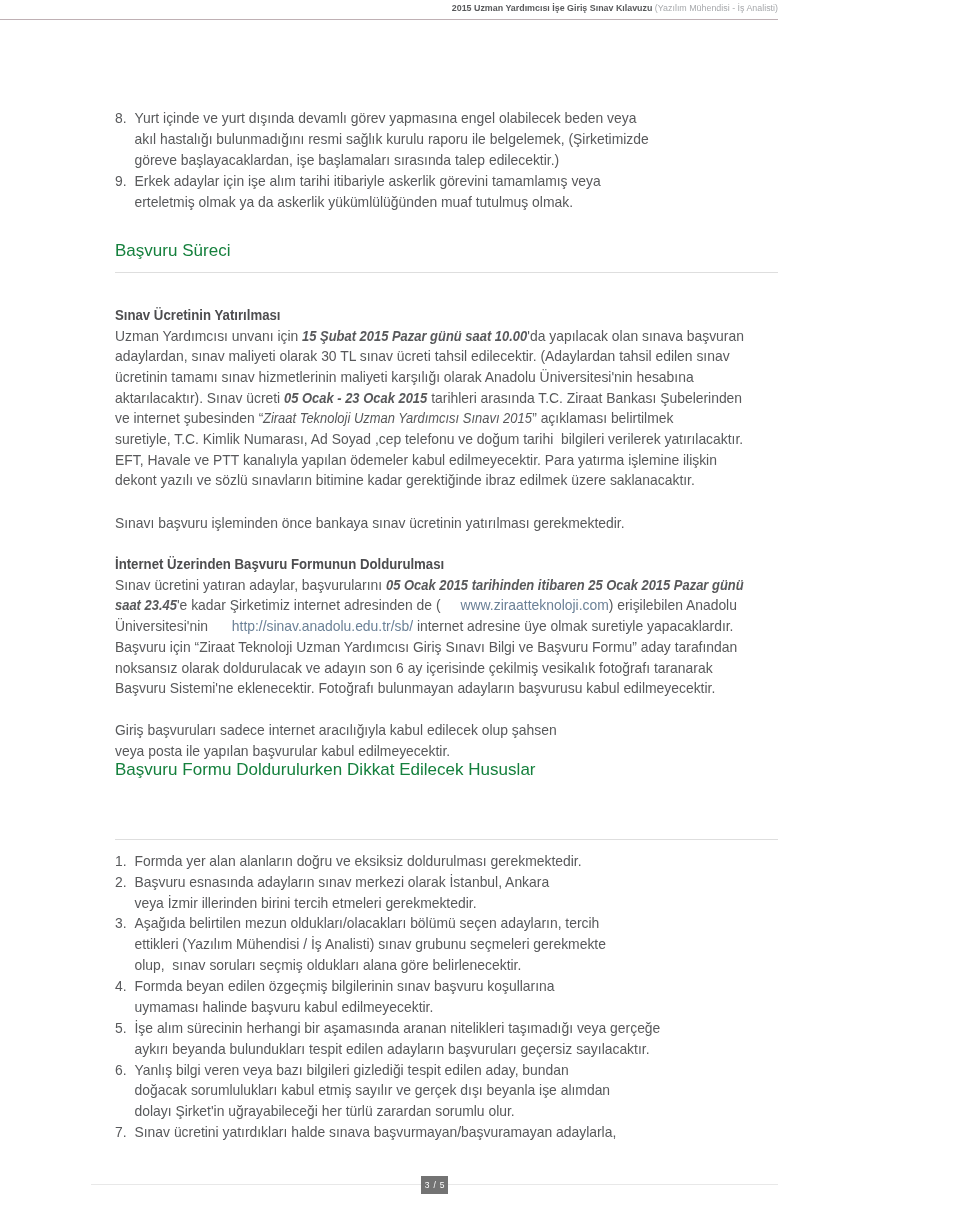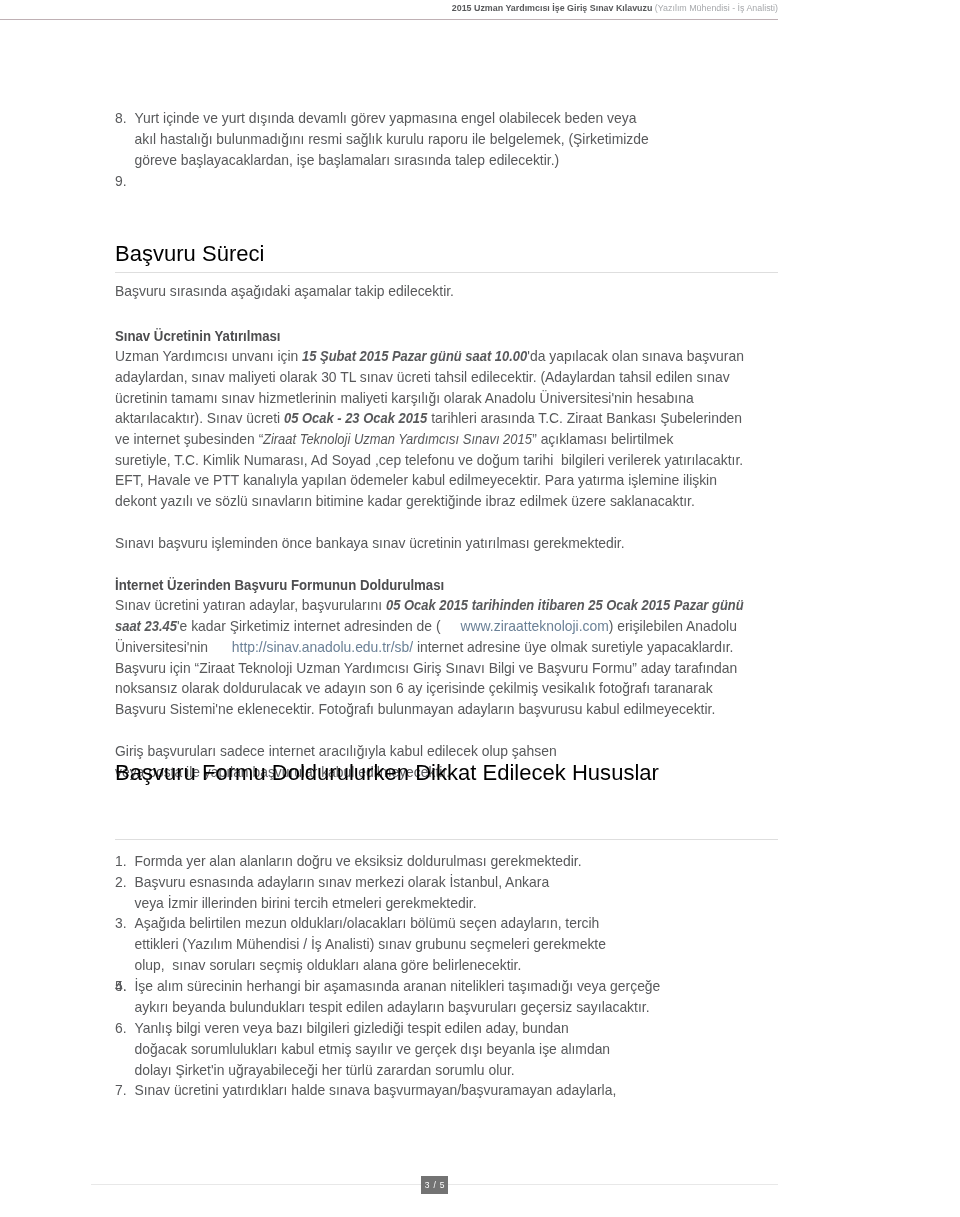--- a/index.html
+++ b/index.html
@@ -15,21 +15,21 @@
   .runhead .rh-sub{color:#a7a9ac;font-weight:normal;}
   .runhead-rule{position:absolute;left:0;top:19px;width:778px;height:1px;background:#bfb0b4;}
 
   
   .col{position:absolute;left:115px;top:0;width:663px;color:#58595b;}
 
   ol.numlist{list-style:none;margin:0;padding:0;font-size:13.9px;line-height:20.88px;}
   ol.numlist>li{position:relative;padding-left:19.5px;white-space:pre-wrap;}
   ol.numlist>li>.num{position:absolute;left:0;top:0;width:16px;}
 
-  .h2{font-size:22px;color:#000000;font-weight:normal;letter-spacing:0.02px;}
+  .h2{font-size:17px;color:#15803d;font-weight:normal;letter-spacing:0.02px;}
   .rule{height:1px;background:#dedede;}
   p{margin:0;font-size:13.9px;line-height:20.7px;white-space:pre-wrap;}
   .h3{font-size:13.9px;font-weight:bold;color:#4d4d4f;line-height:20.7px;transform:scaleX(0.95);transform-origin:left center;}
   .lnk{color:#6b8197;margin-left:20px;}
   .emph{font-weight:bold;font-style:italic;}
   .ital{font-style:italic;}
 
   .illus{position:absolute;left:830px;top:950px;width:130px;height:267px;overflow:hidden;}
 
   
@@ -40,49 +40,48 @@
 </head>
 <body>
 
 <div class="page">
   <div class="runhead-rule"></div>
   <div class="runhead"><span class="rh-main">2015 Uzman Yardımcısı İşe Giriş Sınav Kılavuzu</span> <span class="rh-sub">(Yazılım Mühendisi - İş Analisti)</span></div>
 
   <div class="col" style="top:108.4px">
     <ol class="numlist">
       <li><span class="num">8.</span><span>Yurt içinde ve yurt dışında devamlı görev yapmasına engel olabilecek beden veya<br>akıl hastalığı bulunmadığını resmi sağlık kurulu raporu ile belgelemek, (Şirketimizde<br>göreve başlayacaklardan, işe başlamaları sırasında talep edilecektir.)</span></li>
-      <li><span class="num">9.</span></li>
+      <li><span class="num">9.</span><span>Erkek adaylar için işe alım tarihi itibariyle askerlik görevini tamamlamış veya<br>erteletmiş olmak ya da askerlik yükümlülüğünden muaf tutulmuş olmak.</span></li>
     </ol>
   </div>
 
   <div class="col" style="top:241.3px">
     <div class="h2">Başvuru Süreci</div>
   </div>
   <div class="rule" style="position:absolute;left:115px;top:272px;width:663px"></div>
   <div class="col" style="top:281.3px">
-    <p>Başvuru sırasında aşağıdaki aşamalar takip edilecektir.</p>
     <div class="h3" style="margin-top:23.5px">Sınav Ücretinin Yatırılması</div>
     <p><span>Uzman Yardımcısı unvanı için </span><span class="emph" style="display: inline-block; transform-origin: left center; transform: scaleX(0.932); margin-right: -16.434px; vertical-align: baseline;">15 Şubat 2015 Pazar günü saat 10.00</span><span>'da yapılacak olan sınava başvuran</span><br><span>adaylardan, sınav maliyeti olarak 30 TL sınav ücreti tahsil edilecektir. (Adaylardan tahsil edilen sınav</span><br><span>ücretinin tamamı sınav hizmetlerinin maliyeti karşılığı olarak Anadolu Üniversitesi'nin hesabına</span><br><span>aktarılacaktır). Sınav ücreti </span><span class="emph" style="display: inline-block; transform-origin: left center; transform: scaleX(0.932); margin-right: -10.451px; vertical-align: baseline;">05 Ocak - 23 Ocak 2015</span><span> tarihleri arasında T.C. Ziraat Bankası Şubelerinden</span><br><span>ve internet şubesinden “</span><span class="ital" style="display: inline-block; transform-origin: left center; transform: scaleX(0.932); margin-right: -19.618px; vertical-align: baseline;">Ziraat Teknoloji Uzman Yardımcısı Sınavı 2015</span><span>” açıklaması belirtilmek</span><br><span>suretiyle, T.C. Kimlik Numarası, Ad Soyad ,cep telefonu ve doğum tarihi  bilgileri verilerek yatırılacaktır.</span><br><span>EFT, Havale ve PTT kanalıyla yapılan ödemeler kabul edilmeyecektir. Para yatırma işlemine ilişkin</span><br><span>dekont yazılı ve sözlü sınavların bitimine kadar gerektiğinde ibraz edilmek üzere saklanacaktır.</span></p>
     <p style="margin-top:21.5px">Sınavı başvuru işleminden önce bankaya sınav ücretinin yatırılması gerekmektedir.</p>
     <div class="h3" style="margin-top:20.7px">İnternet Üzerinden Başvuru Formunun Doldurulması</div>
     <p><span>Sınav ücretini yatıran adaylar, başvurularını </span><span class="emph" style="display: inline-block; transform-origin: left center; transform: scaleX(0.932); margin-right: -26.093px; vertical-align: baseline;">05 Ocak 2015 tarihinden itibaren 25 Ocak 2015 Pazar günü</span><br><span class="emph" style="display: inline-block; transform-origin: left center; transform: scaleX(0.932); margin-right: -4.517px; vertical-align: baseline;">saat 23.45</span><span>'e kadar Şirketimiz internet adresinden de (</span><span class="lnk">www.ziraatteknoloji.com</span><span>) erişilebilen Anadolu</span><br><span>Üniversitesi'nin </span><span class="lnk">http://sinav.anadolu.edu.tr/sb/</span><span> internet adresine üye olmak suretiyle yapacaklardır.</span><br><span>Başvuru için “Ziraat Teknoloji Uzman Yardımcısı Giriş Sınavı Bilgi ve Başvuru Formu” aday tarafından</span><br><span>noksansız olarak doldurulacak ve adayın son 6 ay içerisinde çekilmiş vesikalık fotoğrafı taranarak</span><br><span>Başvuru Sistemi'ne eklenecektir. Fotoğrafı bulunmayan adayların başvurusu kabul edilmeyecektir.</span></p>
     <p style="margin-top:21.5px">Giriş başvuruları sadece internet aracılığıyla kabul edilecek olup şahsen</p>
     <p>veya posta ile yapılan başvurular kabul edilmeyecektir.</p>
   </div>
 
   <div class="col" style="top:760px">
     <div class="h2">Başvuru Formu Doldurulurken Dikkat Edilecek Hususlar</div>
   </div>
   <div class="rule" style="position:absolute;left:115px;top:839px;width:663px"></div>
   <div class="col" style="top:850.8px">
     <ol class="numlist">
       <li><span class="num">1.</span><span>Formda yer alan alanların doğru ve eksiksiz doldurulması gerekmektedir.</span></li>
       <li><span class="num">2.</span><span>Başvuru esnasında adayların sınav merkezi olarak İstanbul, Ankara<br>veya İzmir illerinden birini tercih etmeleri gerekmektedir.</span></li>
       <li><span class="num">3.</span><span>Aşağıda belirtilen mezun oldukları/olacakları bölümü seçen adayların, tercih<br>ettikleri (Yazılım Mühendisi / İş Analisti) sınav grubunu seçmeleri gerekmekte<br>olup,  sınav soruları seçmiş oldukları alana göre belirlenecektir.</span></li>
-      <li><span class="num">4.</span></li>
+      <li><span class="num">4.</span><span>Formda beyan edilen özgeçmiş bilgilerinin sınav başvuru koşullarına<br>uymaması halinde başvuru kabul edilmeyecektir.</span></li>
       <li><span class="num">5.</span><span>İşe alım sürecinin herhangi bir aşamasında aranan nitelikleri taşımadığı veya gerçeğe<br>aykırı beyanda bulundukları tespit edilen adayların başvuruları geçersiz sayılacaktır.</span></li>
       <li><span class="num">6.</span><span>Yanlış bilgi veren veya bazı bilgileri gizlediği tespit edilen aday, bundan<br>doğacak sorumlulukları kabul etmiş sayılır ve gerçek dışı beyanla işe alımdan<br>dolayı Şirket'in uğrayabileceği her türlü zarardan sorumlu olur.</span></li>
       <li><span class="num">7.</span><span>Sınav ücretini yatırdıkları halde sınava başvurmayan/başvuramayan adaylarla,</span></li>
     </ol>
   </div>
 
   <div class="illus">
     <svg width="130" height="267" viewBox="0 0 130 267">
 
       <rect x="7.3" y="82.3" width="7.8" height="124.1" rx="3.9" fill="#cfcfcf"></rect>

